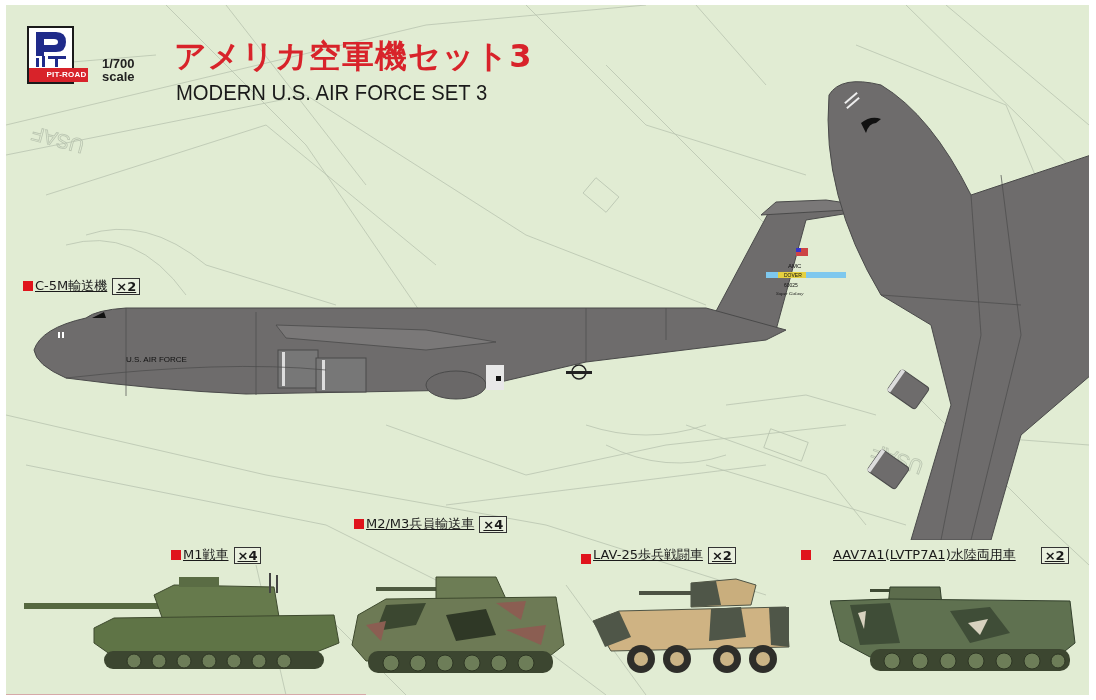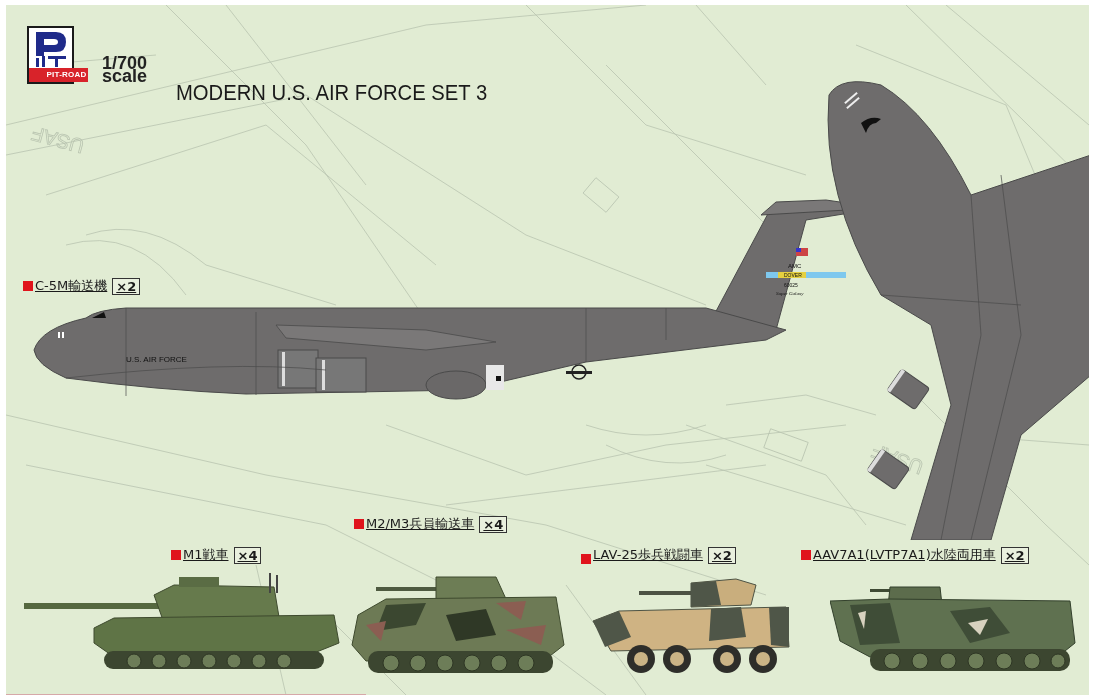--- a/index.html
+++ b/index.html
@@ -3,21 +3,21 @@
 <meta charset="utf-8">
 <style>
   html,body{margin:0;padding:0;background:#ffffff;}
   body{width:1096px;height:700px;position:relative;overflow:hidden;font-family:"Liberation Sans",sans-serif;}
   .panel{position:absolute;left:6px;top:5px;width:1083px;height:690px;background:#e1ecd3;overflow:hidden;}
   .bottom-line{position:absolute;left:6px;top:694px;width:360px;height:1px;background:#d6a8a8;}
   .bg-lines{position:absolute;left:0;top:0;width:1083px;height:690px;}
   .logo{position:absolute;left:21px;top:21px;width:47px;height:58px;border:2px solid #1a1a1a;background:#fff;box-sizing:border-box;}
   .logo-mark{position:absolute;left:3px;top:2px;width:38px;height:38px;}
   .logo-band{position:absolute;left:0;bottom:0;width:100%;height:14px;background:#d8232a;color:#fff;font-size:8px;font-weight:bold;text-align:center;line-height:14px;letter-spacing:0.2px;padding-left:16px;}
-  .scale{position:absolute;left:96px;top:52px;font-weight:bold;font-size:18px;line-height:13px;color:#222;text-align:left;}
+  .scale{position:absolute;left:96px;top:52px;font-weight:bold;font-size:13px;line-height:13px;color:#222;text-align:left;}
   .title-jp{position:absolute;left:168px;top:30px;font-size:32px;color:#d8232a;font-weight:bold;letter-spacing:1px;white-space:nowrap;font-family:"DejaVu Sans",sans-serif;}
   .title-en{position:absolute;left:170px;top:75px;font-size:22px;color:#1a1a1a;white-space:nowrap;font-family:"Liberation Sans",sans-serif;transform:scaleX(0.92);transform-origin:left;}
   .label{position:absolute;font-size:13px;color:#1a1a1a;white-space:nowrap;display:flex;align-items:center;font-family:"DejaVu Sans",sans-serif;text-decoration:underline;}
   .label .sq{display:inline-block;width:10px;height:10px;background:#e0141c;margin-right:2px;}
   .label .qty{display:inline-block;border:1px solid #333;padding:0 3px;margin-left:5px;font-weight:bold;font-size:13px;line-height:15px;background:#e9f0de;}
   .art{position:absolute;}
 </style>
 </head>
 <body>
 
@@ -70,20 +70,21 @@
       <rect x="23" y="26" width="3" height="11" fill="#1f2a8a"></rect>
     </svg>
     <div class="logo-band">PIT-ROAD</div>
   </div>
 
   <div class="scale">
     <div>1/700</div>
     <div>scale</div>
   </div>
 
+  <div class="title-jp">アメリカ空軍機セット3</div>
   <div class="title-en">MODERN U.S. AIR FORCE SET 3</div>
 
   <div class="label" style="left:17px;top:272px;">
     <span class="sq"></span>
     <span>C-5M輸送機</span>
     <span class="qty">×2</span>
   </div>
 
   <svg class="art" style="left:20px;top:185px;" width="870" height="240" viewBox="0 0 870 240">
 
@@ -157,21 +158,21 @@
   <div class="label" style="left:348px;top:510px;">
     <span class="sq"></span>
     <span>M2/M3兵員輸送車</span>
     <span class="qty">×4</span>
   </div>
   <div class="label" style="left:575px;top:541px;align-items:flex-end;">
     <span class="sq"></span>
     <span>LAV-25歩兵戦闘車</span>
     <span class="qty">×2</span>
   </div>
-  <div class="label" style="left:795px;top:541px;">
+  <div class="label" style="left:795px;top:541px;gap:20px;">
     <span class="sq"></span>
     <span>AAV7A1(LVTP7A1)水陸両用車</span>
     <span class="qty">×2</span>
   </div>
 
   <svg class="art" style="left:18px;top:568px;" width="325" height="105" viewBox="0 0 325 105">
     <rect x="0" y="30" width="140" height="6" fill="#55683f"></rect>
     <path d="M130 22 L150 12 L250 14 L255 44 L140 50 Z" fill="#667a4c" stroke="#3e4a2e"></path>
     <rect x="155" y="4" width="40" height="10" fill="#5a6c44"></rect>
     <rect x="245" y="0" width="2" height="20" fill="#444"></rect>

